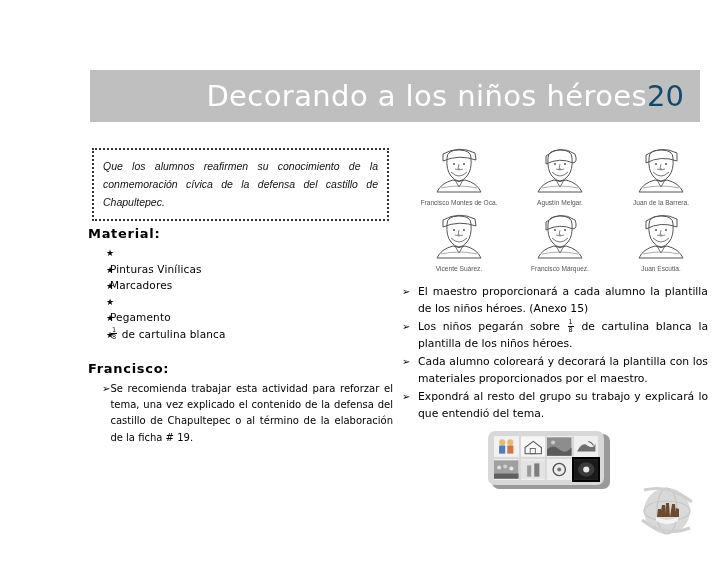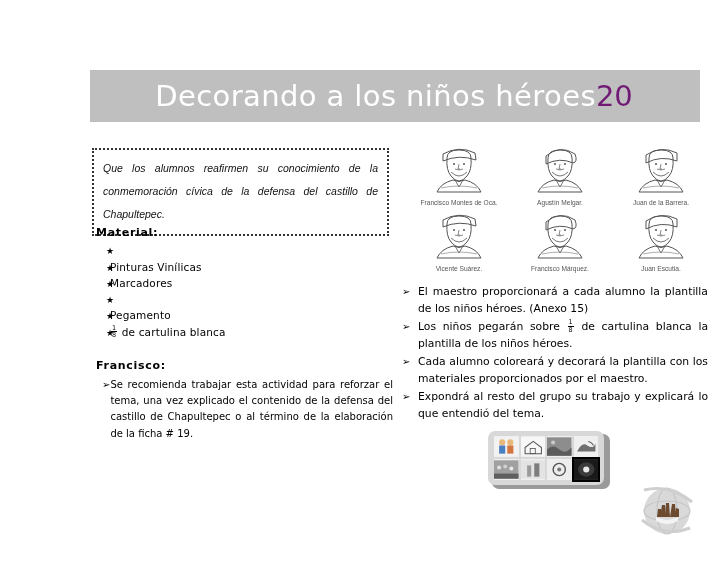--- a/index.html
+++ b/index.html
@@ -15,69 +15,69 @@
   }
 
   
   .banner {
     position: absolute;
     left: 90px; top: 70px;
     width: 610px; height: 52px;
     background: #bfbfbf;
     display: flex;
     align-items: center;
-    justify-content: center;
+    justify-content: flex-end;
     box-sizing: border-box;
     padding: 0 16px 0 14px;
   }
   .banner-title {
     color: #ffffff;
     font-size: 29px;
     font-weight: 400;
     letter-spacing: 0.4px;
     line-height: 1;
     white-space: nowrap;
     font-family: "DejaVu Sans", sans-serif;
   }
   .banner-number {
-    color: #701a75;
+    color: #0c4a6e;
     font-size: 29px;
     line-height: 1;
     font-family: "DejaVu Sans", sans-serif;
   }
 
   
   .objective-box {
     position: absolute;
     left: 92px; top: 148px;
     width: 297px;
     border: 2px dotted #333;
     box-sizing: border-box;
     padding: 7px 9px 8px 9px;
   }
   .objective-text {
     font-style: italic;
     font-size: 10.5px;
-    line-height: 23px;
+    line-height: 18px;
     text-align: justify;
     font-family: "Liberation Sans", sans-serif;
     color: #111;
   }
 
   
   .left-col {
     position: absolute;
     left: 88px; top: 226px;
     width: 305px;
   }
   .section-head {
-    font-size: 11px;
+    font-size: 13px;
     font-weight: bold;
     letter-spacing: 0.7px;
-    margin: 0 0 5px 8px;
+    margin: 0 0 5px 0;
     font-family: "DejaVu Sans", sans-serif;
   }
   .mat-list { list-style: none; margin: 0 0 0 0; padding: 0; }
   .mat-item {
     display: flex;
     align-items: baseline;
     font-size: 10.5px;
     line-height: 15.5px;
     letter-spacing: 0.15px;
     font-family: "DejaVu Sans", sans-serif;

